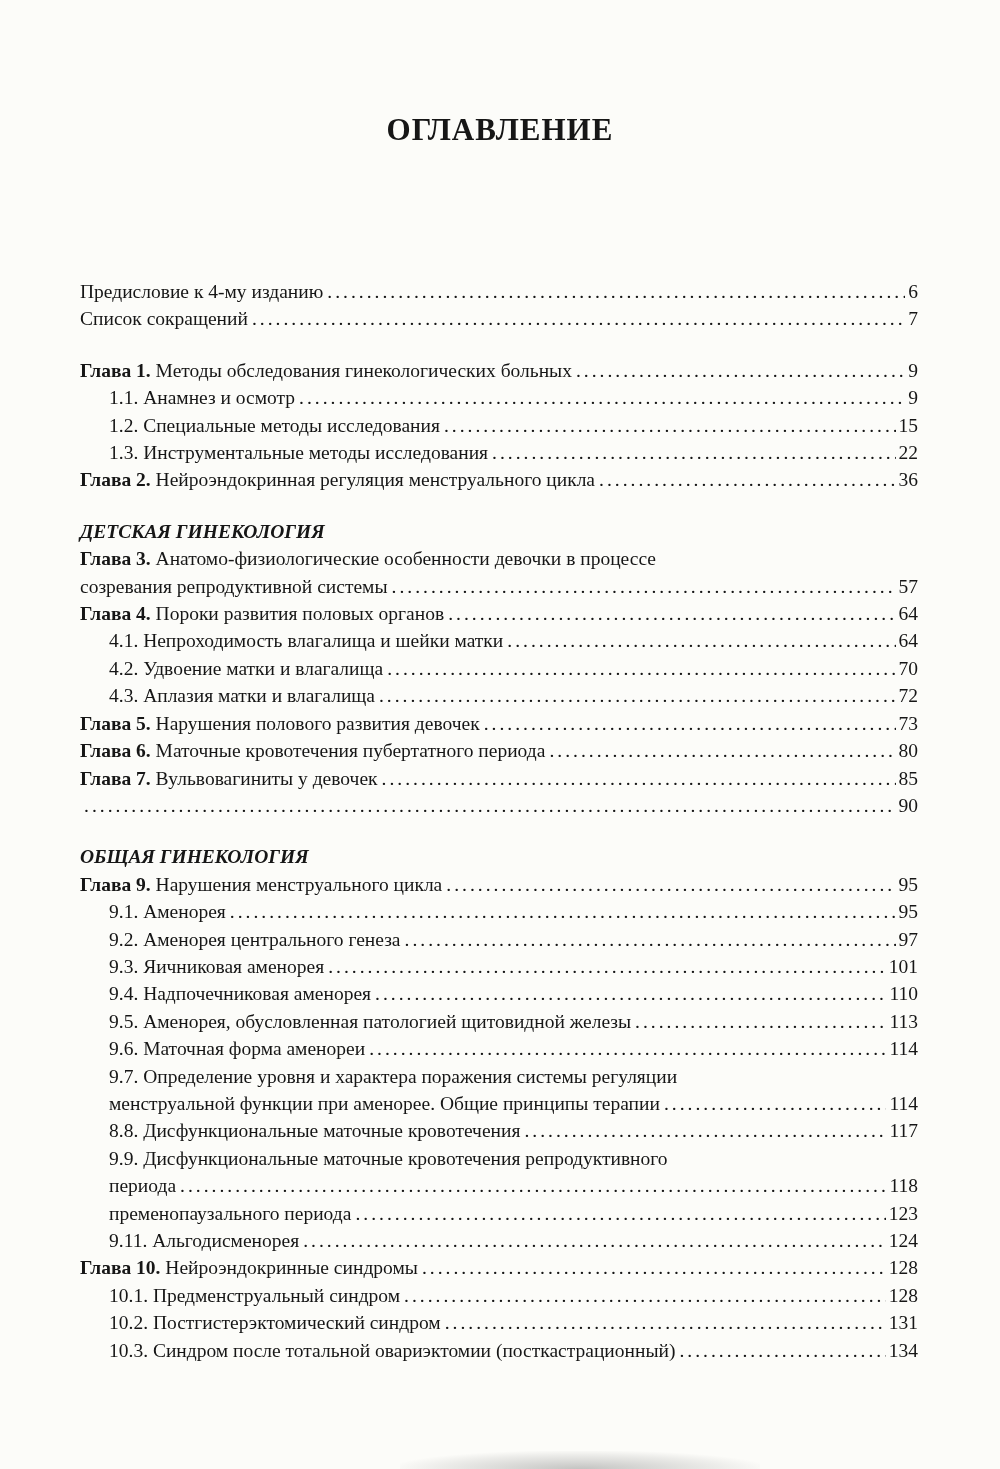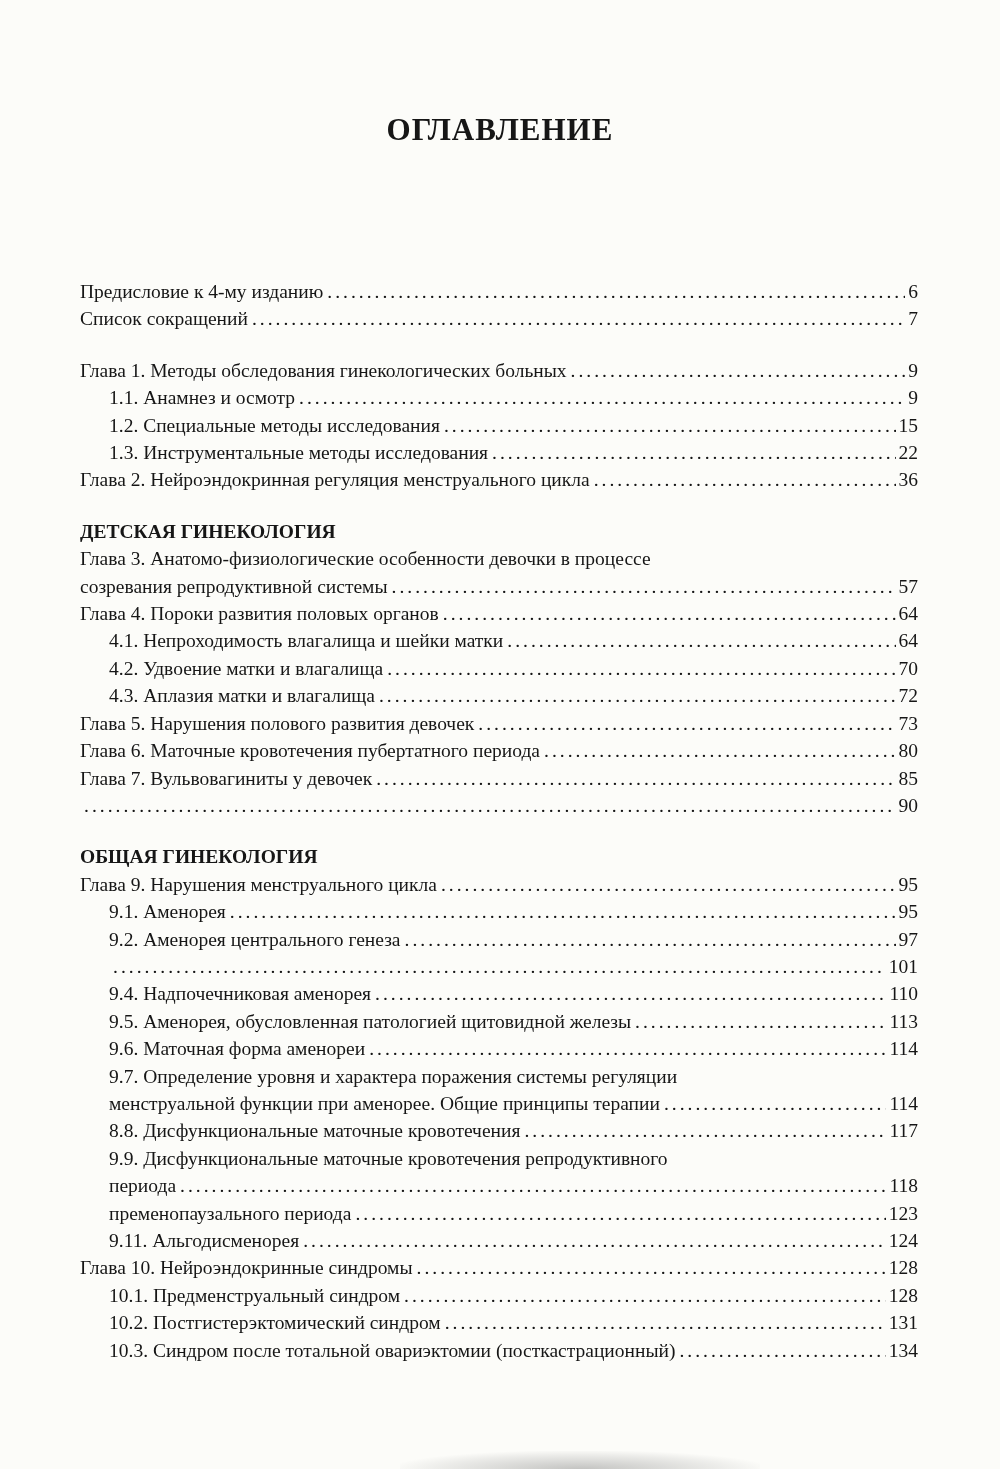--- a/index.html
+++ b/index.html
@@ -55,23 +55,24 @@
     white-space: nowrap;
     letter-spacing: 3px;
     margin: 0 3px 0 4px;
     min-width: 0;
   }
   .pnum {
     flex: none;
   }
   .section {
     font-weight: bold;
+    font-style: italic;
   }
   .gap { height: 24px; }
-  b { font-weight: normal; }
+  b { font-weight: bold; }
   .scan-smudge {
     position: absolute;
     left: 400px;
     bottom: 0;
     width: 360px;
     height: 18px;
     background: radial-gradient(ellipse at 50% 100%, rgba(90,90,90,0.35), rgba(120,120,120,0.12) 55%, rgba(255,255,255,0) 75%);
     pointer-events: none;
   }
 </style>
@@ -216,20 +217,21 @@
       </div>
       <div class="entry ind-1">
         <div class="line">
           <span class="txt">9.2. Аменорея центрального генеза</span>
           <span class="dots">........................................................................................................................................................................................................</span>
           <span class="pnum">97</span>
         </div>
       </div>
       <div class="entry ind-1">
         <div class="line">
+          <span class="txt">9.3. Яичниковая аменорея</span>
           <span class="dots">........................................................................................................................................................................................................</span>
           <span class="pnum">101</span>
         </div>
       </div>
       <div class="entry ind-1">
         <div class="line">
           <span class="txt">9.4. Надпочечниковая аменорея</span>
           <span class="dots">........................................................................................................................................................................................................</span>
           <span class="pnum">110</span>
         </div>

